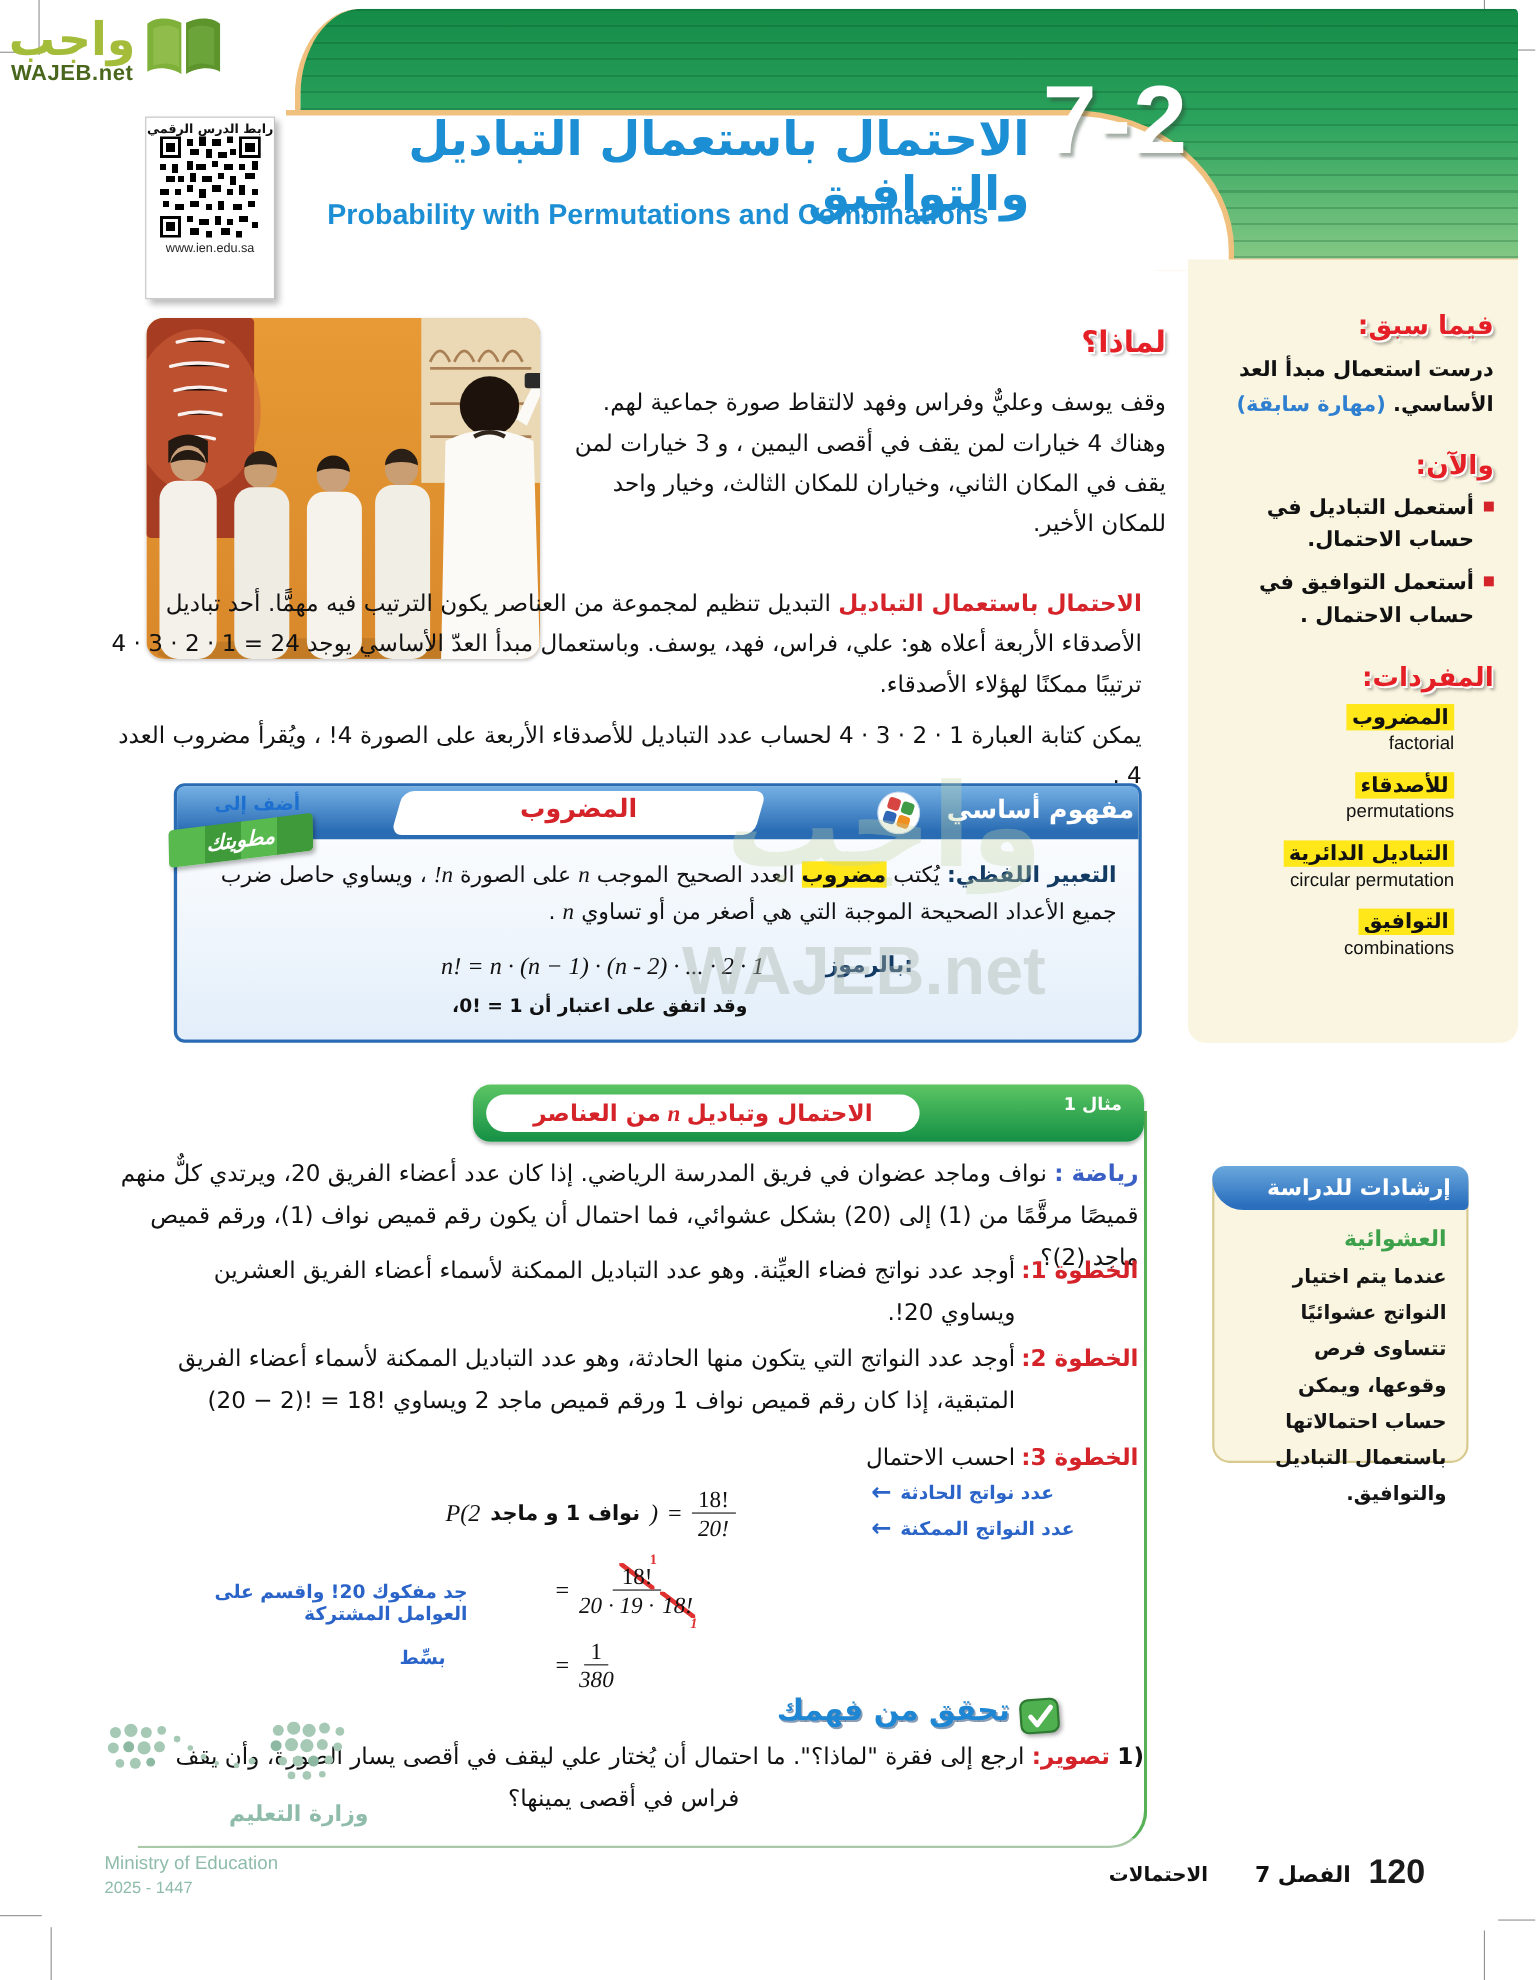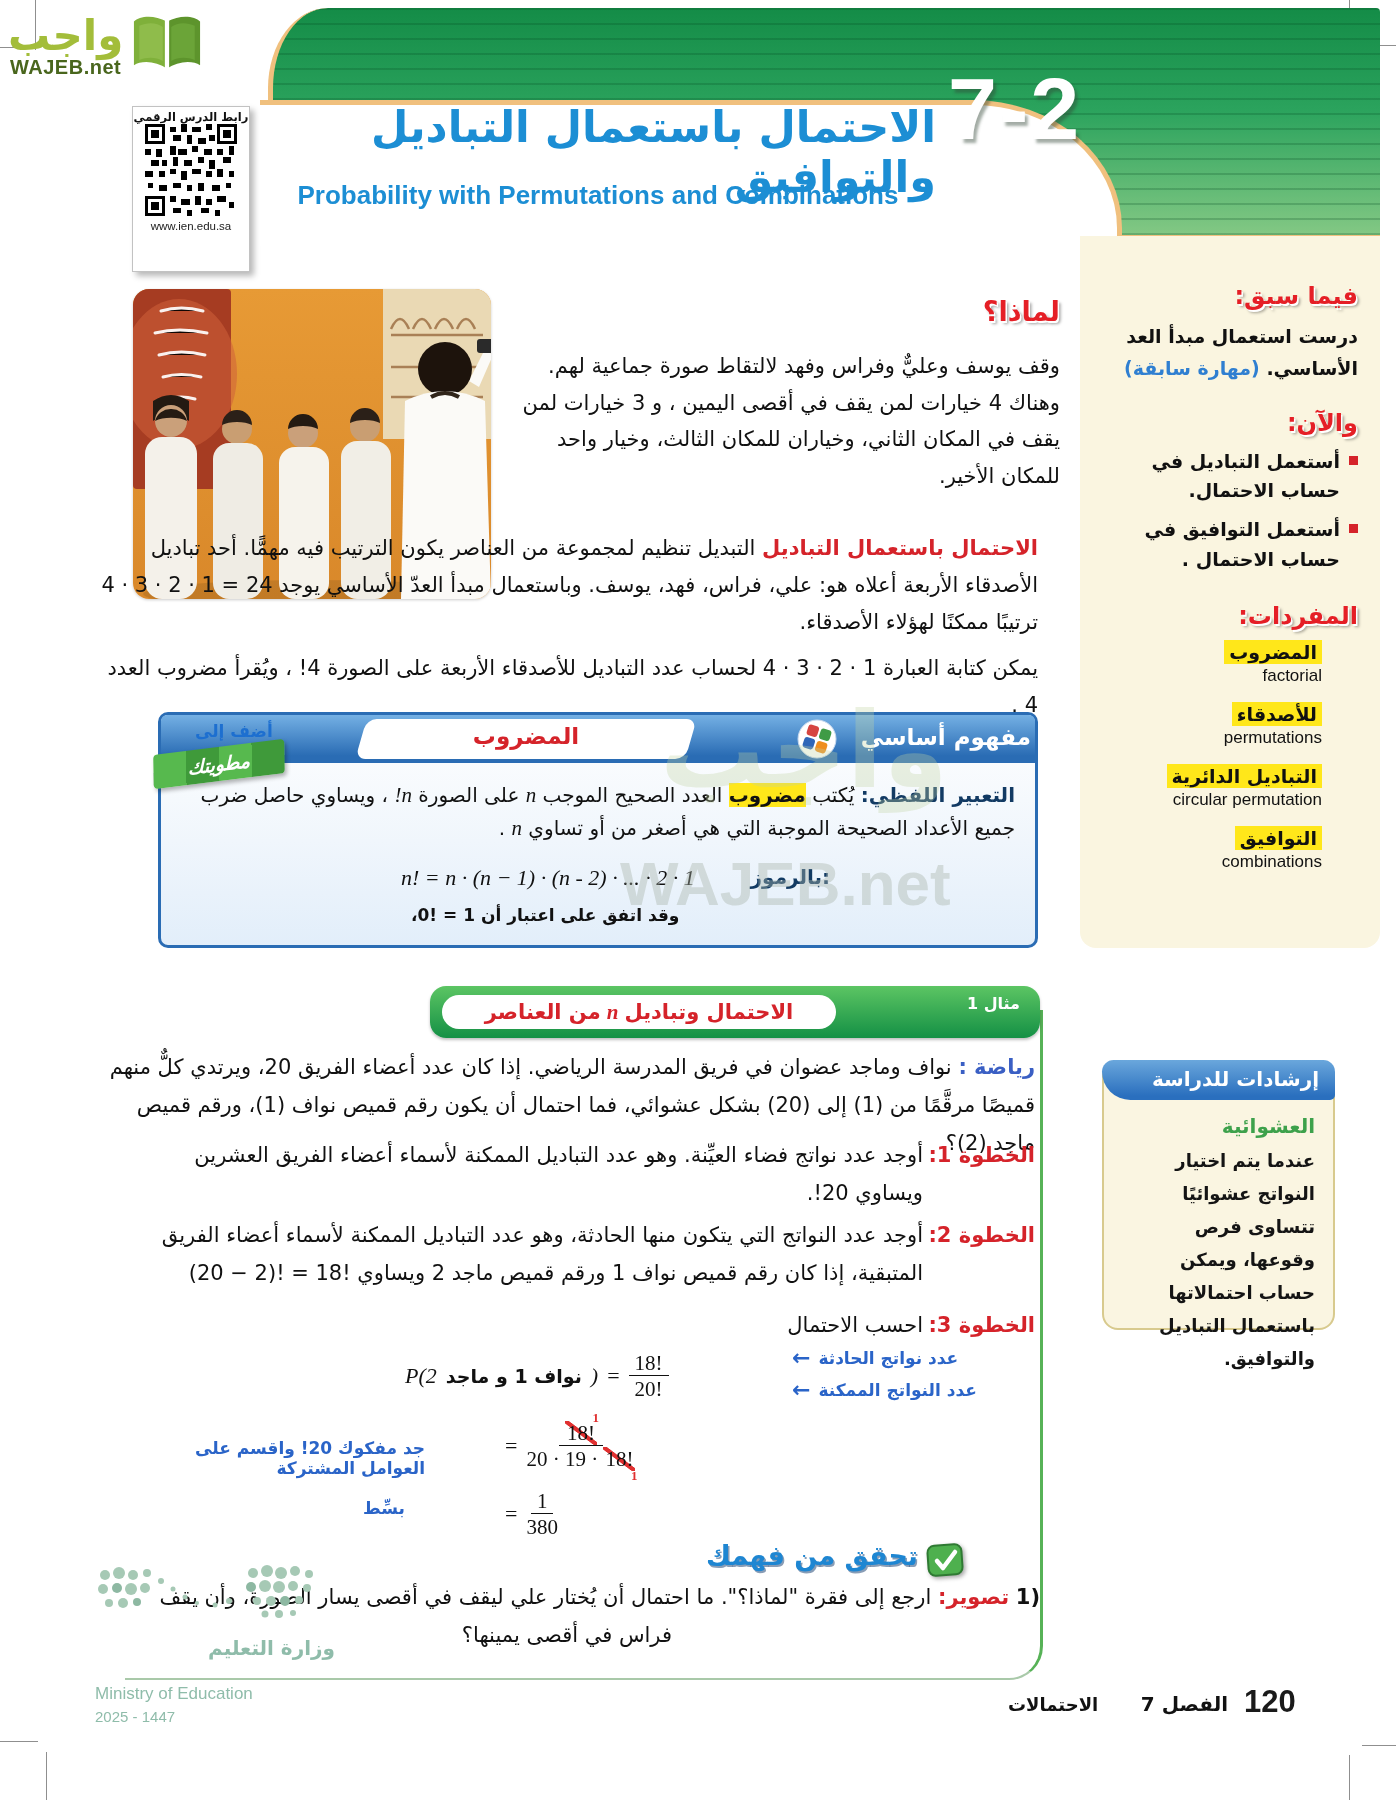--- a/index.html
+++ b/index.html
@@ -110,21 +110,21 @@
   .ex-badge{position:absolute;right:20px;top:8px;color:#fff;font-weight:bold;font-size:16px;direction:rtl;}
   .problem{left:105px;top:1048px;width:930px;direction:rtl;text-align:right;font-size:21px;line-height:38px;}
   .problem .lbl{color:#3a5fc4;font-weight:bold;}
   .step{position:absolute;left:105px;width:930px;direction:rtl;text-align:right;font-size:21px;line-height:38px;
       padding-right:112px;box-sizing:border-box;}
   .step .lbl{position:absolute;right:0;top:0;color:#d5232a;font-weight:bold;}
 
   .frac{display:inline-flex;flex-direction:column;align-items:center;font-family:"Liberation Serif",serif;
       font-size:21px;line-height:22px;direction:ltr;}
   .frac .num{padding:0 6px 1px;border-bottom:1.6px solid #111;}
-  .frac .den{padding-top:2px;white-space:nowrap;}
+  .frac .den{padding-top:2px;white-space:nowrap;font-style:italic;}
   .eq-row{display:flex;align-items:center;gap:9px;direction:ltr;}
   .pexp{font-family:"Liberation Serif",serif;font-style:italic;font-size:22px;}
   .pwords{font-size:19px;font-weight:bold;direction:rtl;font-style:normal;font-family:"DejaVu Sans",sans-serif;}
   .eqsign{font-family:"Liberation Serif",serif;font-size:22px;}
   .lab-row{display:flex;align-items:center;gap:8px;direction:ltr;color:#2a64c8;font-weight:bold;}
   .lab-row .arr{font-size:22px;line-height:18px;}
   .lab-row .txt{font-size:17px;direction:rtl;}
   .cancel-wrap{position:relative;display:inline-block;}
   .strike{background:linear-gradient(to top right,transparent 44%,#e03030 46%,#e03030 55%,transparent 57%);padding:0 2px;}
   .red-one{position:absolute;color:#e03030;font-size:13px;font-weight:bold;}

